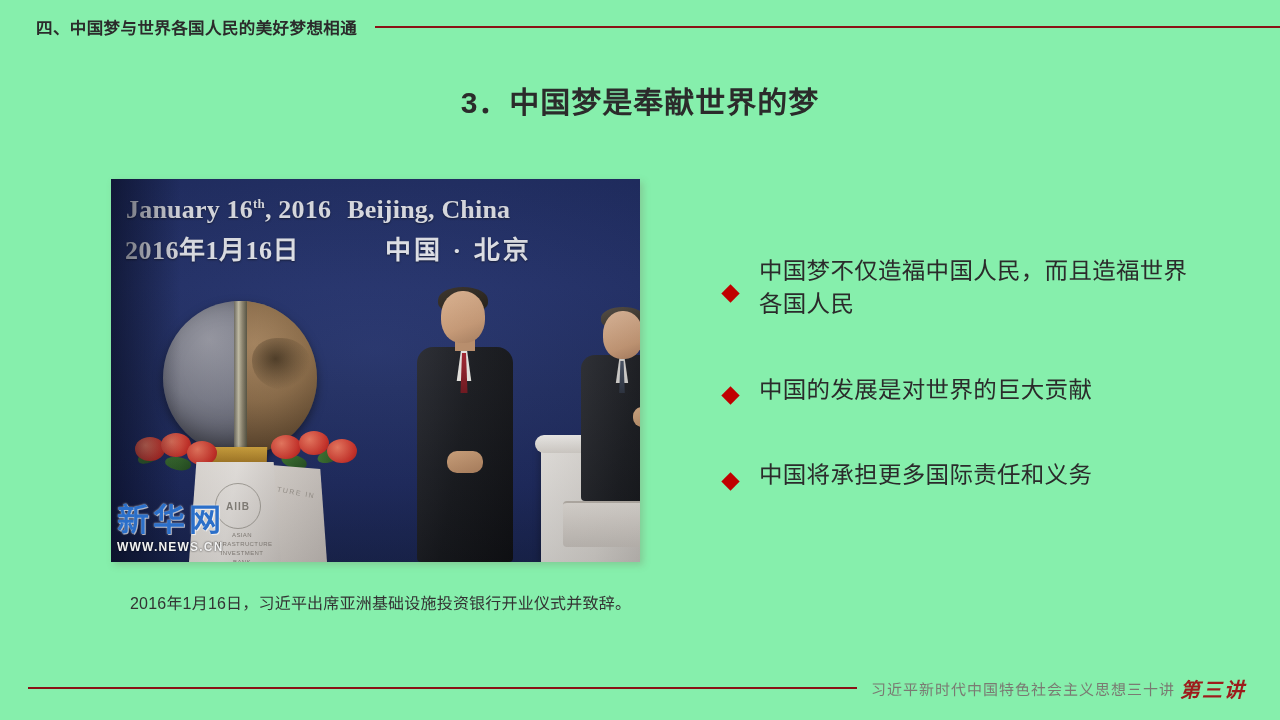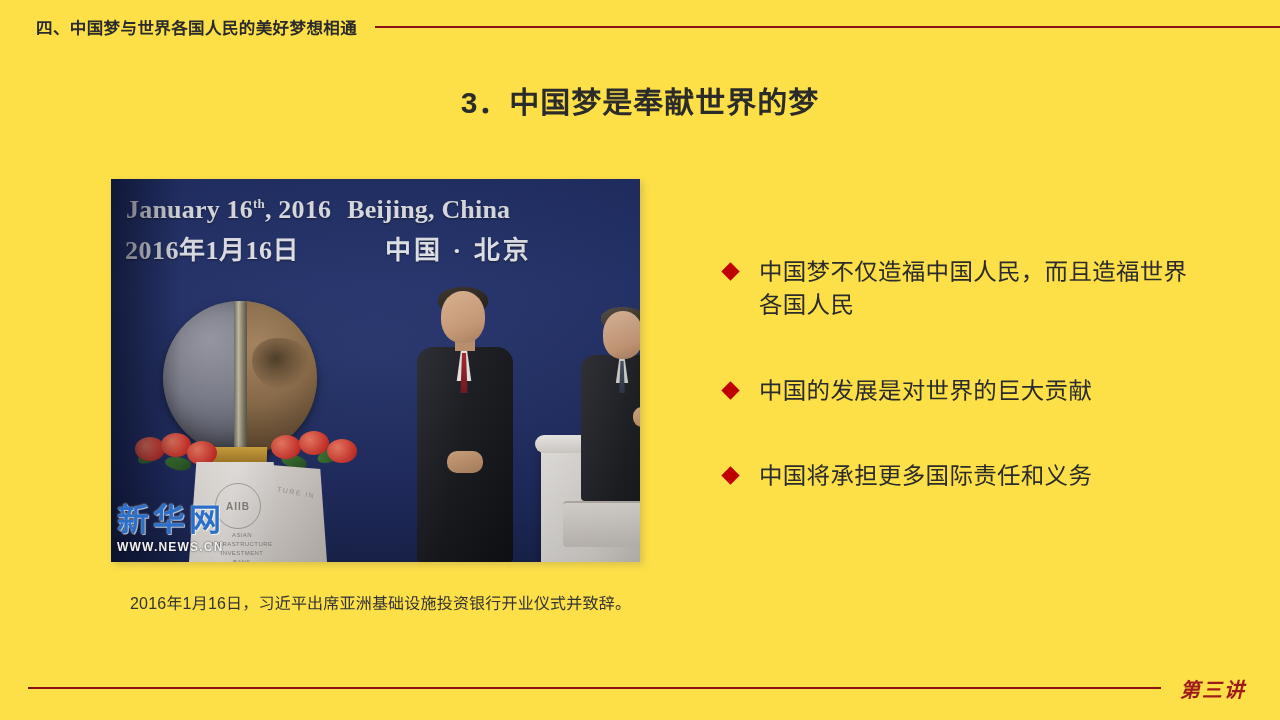--- a/index.html
+++ b/index.html
@@ -8,21 +8,21 @@
     padding: 0;
     background: #ffffff;
   }
   body {
     font-family: "Liberation Sans", "DejaVu Sans", sans-serif;
   }
   .slide {
     position: relative;
     width: 1280px;
     height: 720px;
-    background: #fde047;
+    background: #86efac;
     overflow: hidden;
   }
 
   
   .header {
     position: absolute;
     left: 0;
     top: 14px;
     width: 1280px;
     height: 26px;
@@ -461,22 +461,23 @@
 
   
   .bullets {
     position: absolute;
     left: 724px;
     top: 256px;
     width: 470px;
   }
   .bullet {
     display: flex;
-    align-items: flex-start;
+    align-items: center;
     margin-bottom: 52px;
+    font-family: Liberation Mono, monospace;
   }
   .bullet:last-child { margin-bottom: 0; }
   .bullet-marker {
     flex: 0 0 auto;
     width: 13px;
     height: 13px;
     background: #c00000;
     transform: rotate(45deg);
     margin-top: 9px;
     margin-right: 22px;
@@ -618,16 +619,17 @@
       <div class="bullet-text">中国的发展是对世界的巨大贡献</div>
     </div>
     <div class="bullet">
       <div class="bullet-marker"></div>
       <div class="bullet-text">中国将承担更多国际责任和义务</div>
     </div>
   </div>
 
   <div class="footer">
     <div class="footer-rule"></div>
+    <div class="footer-title">习近平新时代中国特色社会主义思想三十讲</div>
     <div class="footer-badge">第三讲</div>
   </div>
 
 </div>
 
 </body></html>

